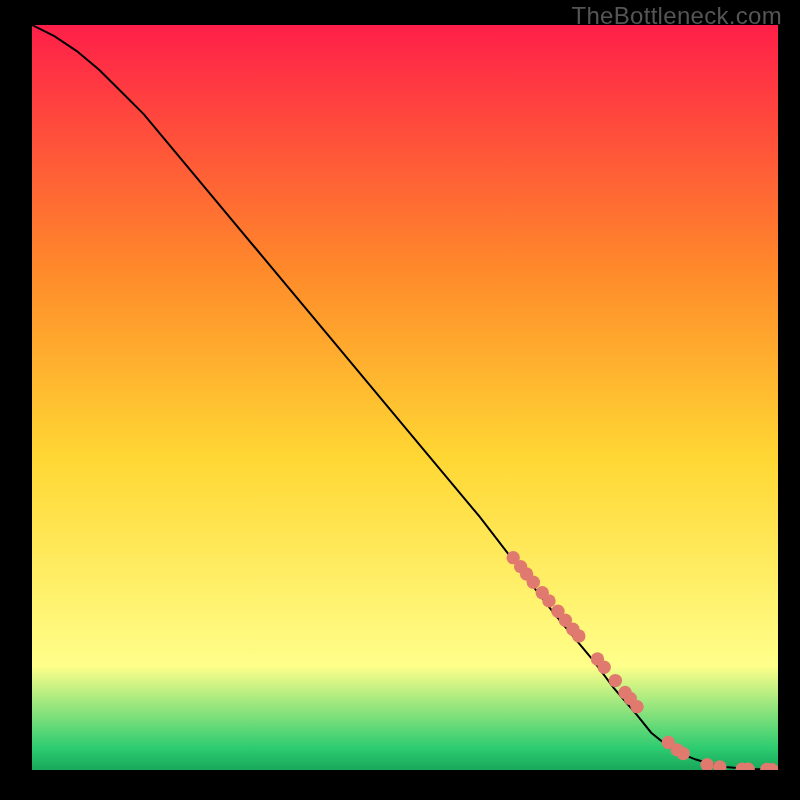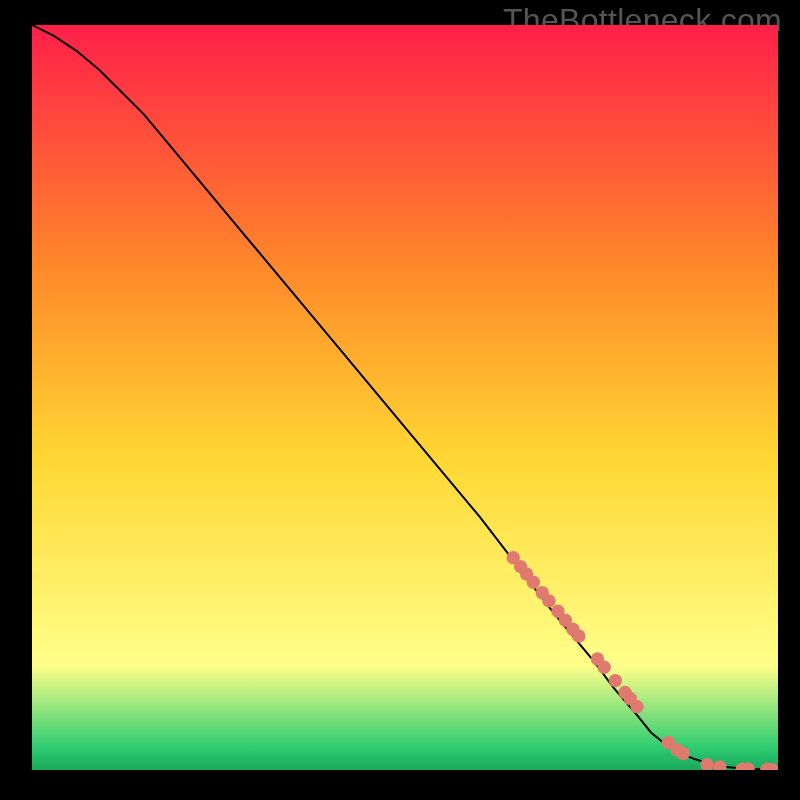--- a/index.html
+++ b/index.html
@@ -27,21 +27,21 @@
   .plot svg {
     display: block;
     width: 746px;
     height: 745px;
   }
   .watermark {
     position: absolute;
     top: 2px;
     right: 18px;
     color: #555555;
-    font-size: 32px;
+    font-size: 24px;
     font-weight: 400;
     letter-spacing: 0.3px;
     user-select: none;
   }
 </style>
 </head>
 <body>
 
 <div class="stage">
 

